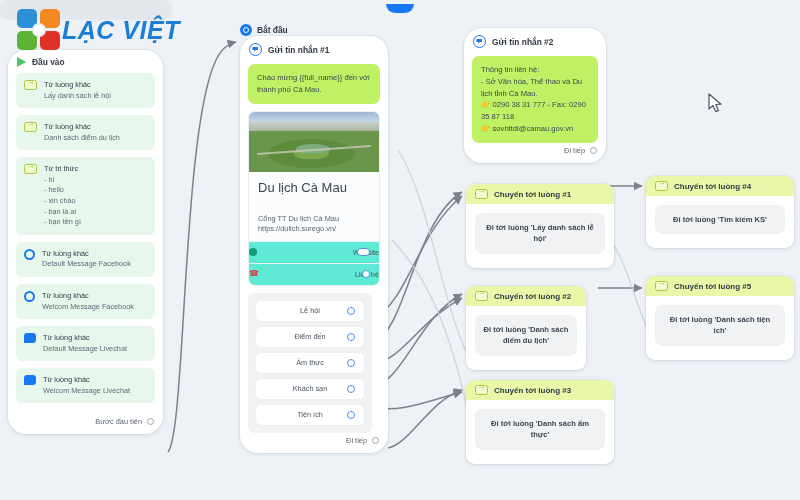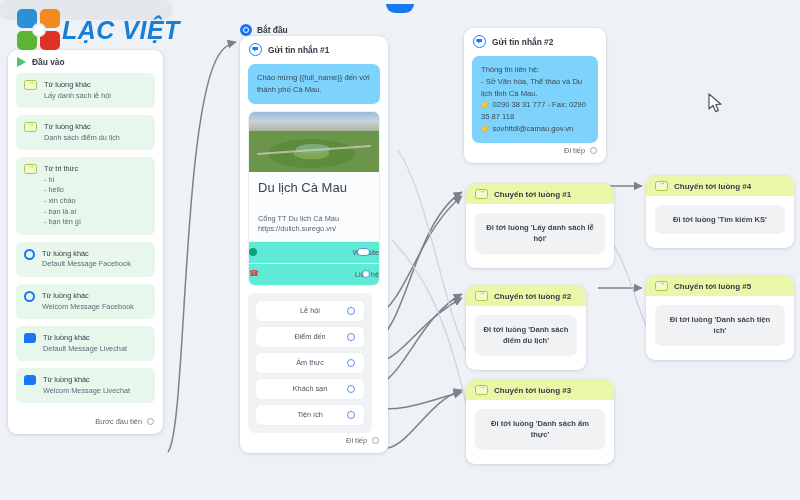--- a/index.html
+++ b/index.html
@@ -19,21 +19,21 @@
   .p-tl{left:1px;top:1px;background:#2d8fd5;border-radius:5px 5px 2px 5px;}
   .p-tr{left:24px;top:1px;background:#f28a21;border-radius:5px 5px 5px 2px;}
   .p-bl{left:1px;top:23px;background:#5db335;border-radius:5px 2px 5px 5px;}
   .p-br{left:24px;top:23px;background:#e03127;border-radius:2px 5px 5px 5px;}
   .logo-center{position:absolute;left:16px;top:15px;width:14px;height:14px;border-radius:50%;
      background:#fff;border:2px solid #e9eef3;box-sizing:border-box;}
   .logo-text{font-weight:bold;font-style:italic;font-size:25px;color:#1a7fd4;letter-spacing:.5px;
      font-family:"Liberation Sans","DejaVu Sans",sans-serif;}
 
   
-  .panel{position:absolute;background:#ffffff;border-radius:9px;
+  .panel{position:absolute;background:#ffffff;border-radius:18px;
      box-shadow:0 1px 4px rgba(40,60,90,.13), 0 0 0 1px rgba(40,60,90,.04);z-index:3;}
 
   .panel-head{display:flex;align-items:center;gap:6px;padding:7px 9px 4px 9px;}
   .panel-head .h-label{font-size:8.4px;color:#323a45;font-weight:bold;}
 
   
   .ic-circle{width:12px;height:12px;border-radius:50%;background:#1877f2;display:inline-block;
      position:relative;flex:0 0 auto;}
   .ic-circle::after{content:"";position:absolute;left:3px;top:3px;width:6px;height:6px;
      border-radius:50%;border:1.4px solid #fff;box-sizing:border-box;}
@@ -61,21 +61,21 @@
   .panel-foot{display:flex;align-items:center;justify-content:flex-end;gap:5px;padding:3px 9px 8px 9px;}
   .foot-label{font-size:7.4px;color:#5b6673;}
   .port{width:7px;height:7px;border-radius:50%;border:1.2px solid #9aa6b3;background:#fff;box-sizing:border-box;}
 
   
   .tag{position:absolute;display:flex;align-items:center;gap:5px;z-index:4;
      font-size:8.4px;font-weight:bold;color:#2f3a46;}
   #tag-start{left:240px;top:24px;}
 
   #panel-msg1{left:240px;top:36px;width:148px;}
-  .bubble{background:#7dd3fc;border-radius:7px;padding:8px 9px;font-size:7.6px;color:#3d4752;
+  .bubble{background:#bef264;border-radius:7px;padding:8px 9px;font-size:7.6px;color:#3d4752;
      line-height:1.55;margin:4px 8px 0 8px;}
   .card{margin:7px 8px 0 8px;background:#fbfcfd;border:1px solid #eceff2;border-radius:7px;overflow:hidden;}
   .card-img{height:60px;position:relative;background:linear-gradient(#b8cfe3 0%,#cfe0ee 22%,#86a85f 34%,#5f8a42 55%,#86a05a 72%,#6d8f4c 100%);}
   .card-img .sky{position:absolute;left:0;right:0;top:0;height:22%;
      background:linear-gradient(#9db8d4,#d3e2ee);}
   .card-img .city{position:absolute;left:0;right:0;top:18%;height:18%;
      background:linear-gradient(#c9ccc5,#a8ae9f);opacity:.85;}
   .card-img .park{position:absolute;left:0;right:0;top:33%;bottom:0;
      background:radial-gradient(ellipse at 48% 55%,#7fa84e 0 18%,#5d8c3c 19% 45%,#6b954a 46% 100%);}
   .card-img .lake{position:absolute;left:36%;top:54%;width:26%;height:16%;border-radius:50%;

